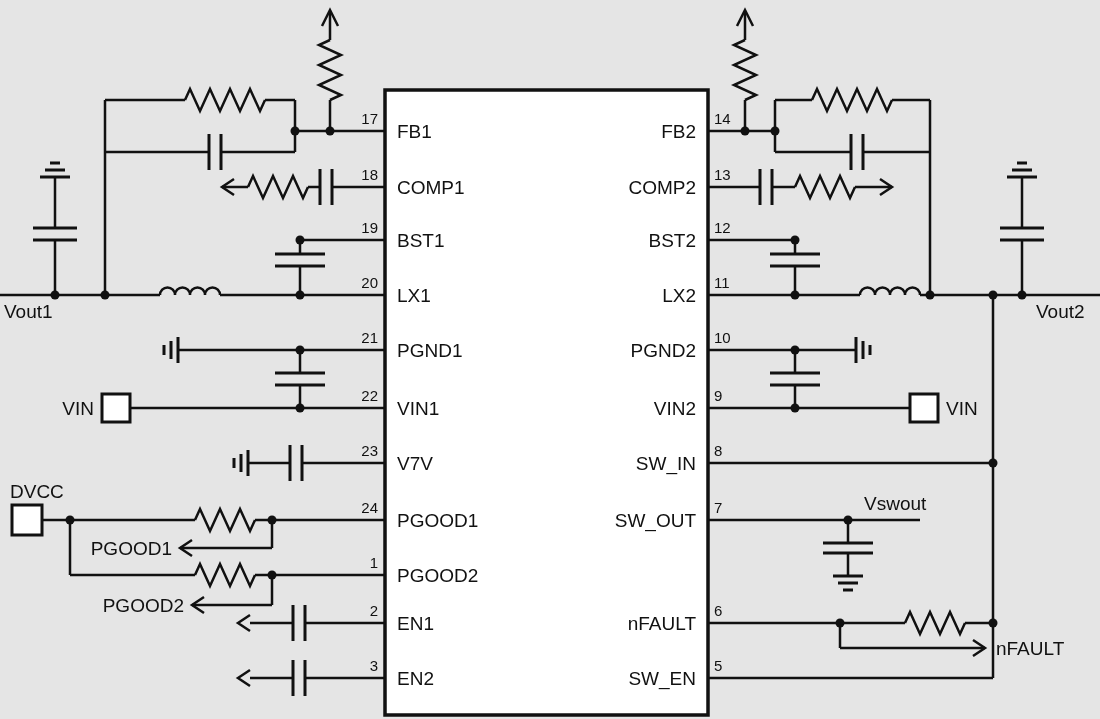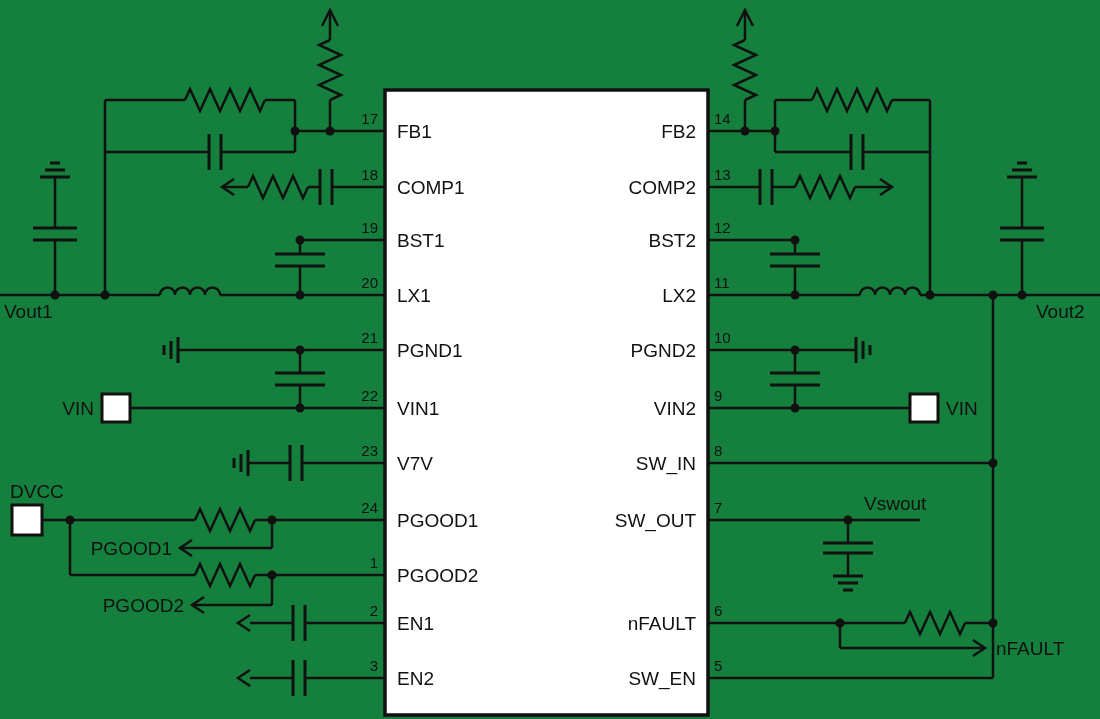--- a/index.html
+++ b/index.html
@@ -1,16 +1,16 @@
 <!DOCTYPE html>
 <html><head>
 <meta charset="utf-8">
 <style>
   html,body{margin:0;padding:0;background:#ffffff;}
-  .canvas{width:1100px;height:719px;background:#15803d;position:relative;overflow:hidden;}
+  .canvas{width:1100px;height:719px;background:#e5e5e5;position:relative;overflow:hidden;}
   svg{display:block;}
   svg text{font-family:"Liberation Sans","DejaVu Sans",sans-serif;fill:#111111;}
   .pin-name{font-size:19px;}
   .pin-num{font-size:15px;}
   .net-label{font-size:19px;}
   .wire{stroke:#111111;stroke-width:2.5;fill:none;}
   .comp{stroke:#111111;stroke-width:2.5;fill:none;}
   .plate{stroke:#111111;stroke-width:3;fill:none;}
   .gnd{stroke:#111111;stroke-width:3;fill:none;}
   .arrow{stroke:#111111;stroke-width:2.5;fill:none;stroke-linejoin:miter;}

